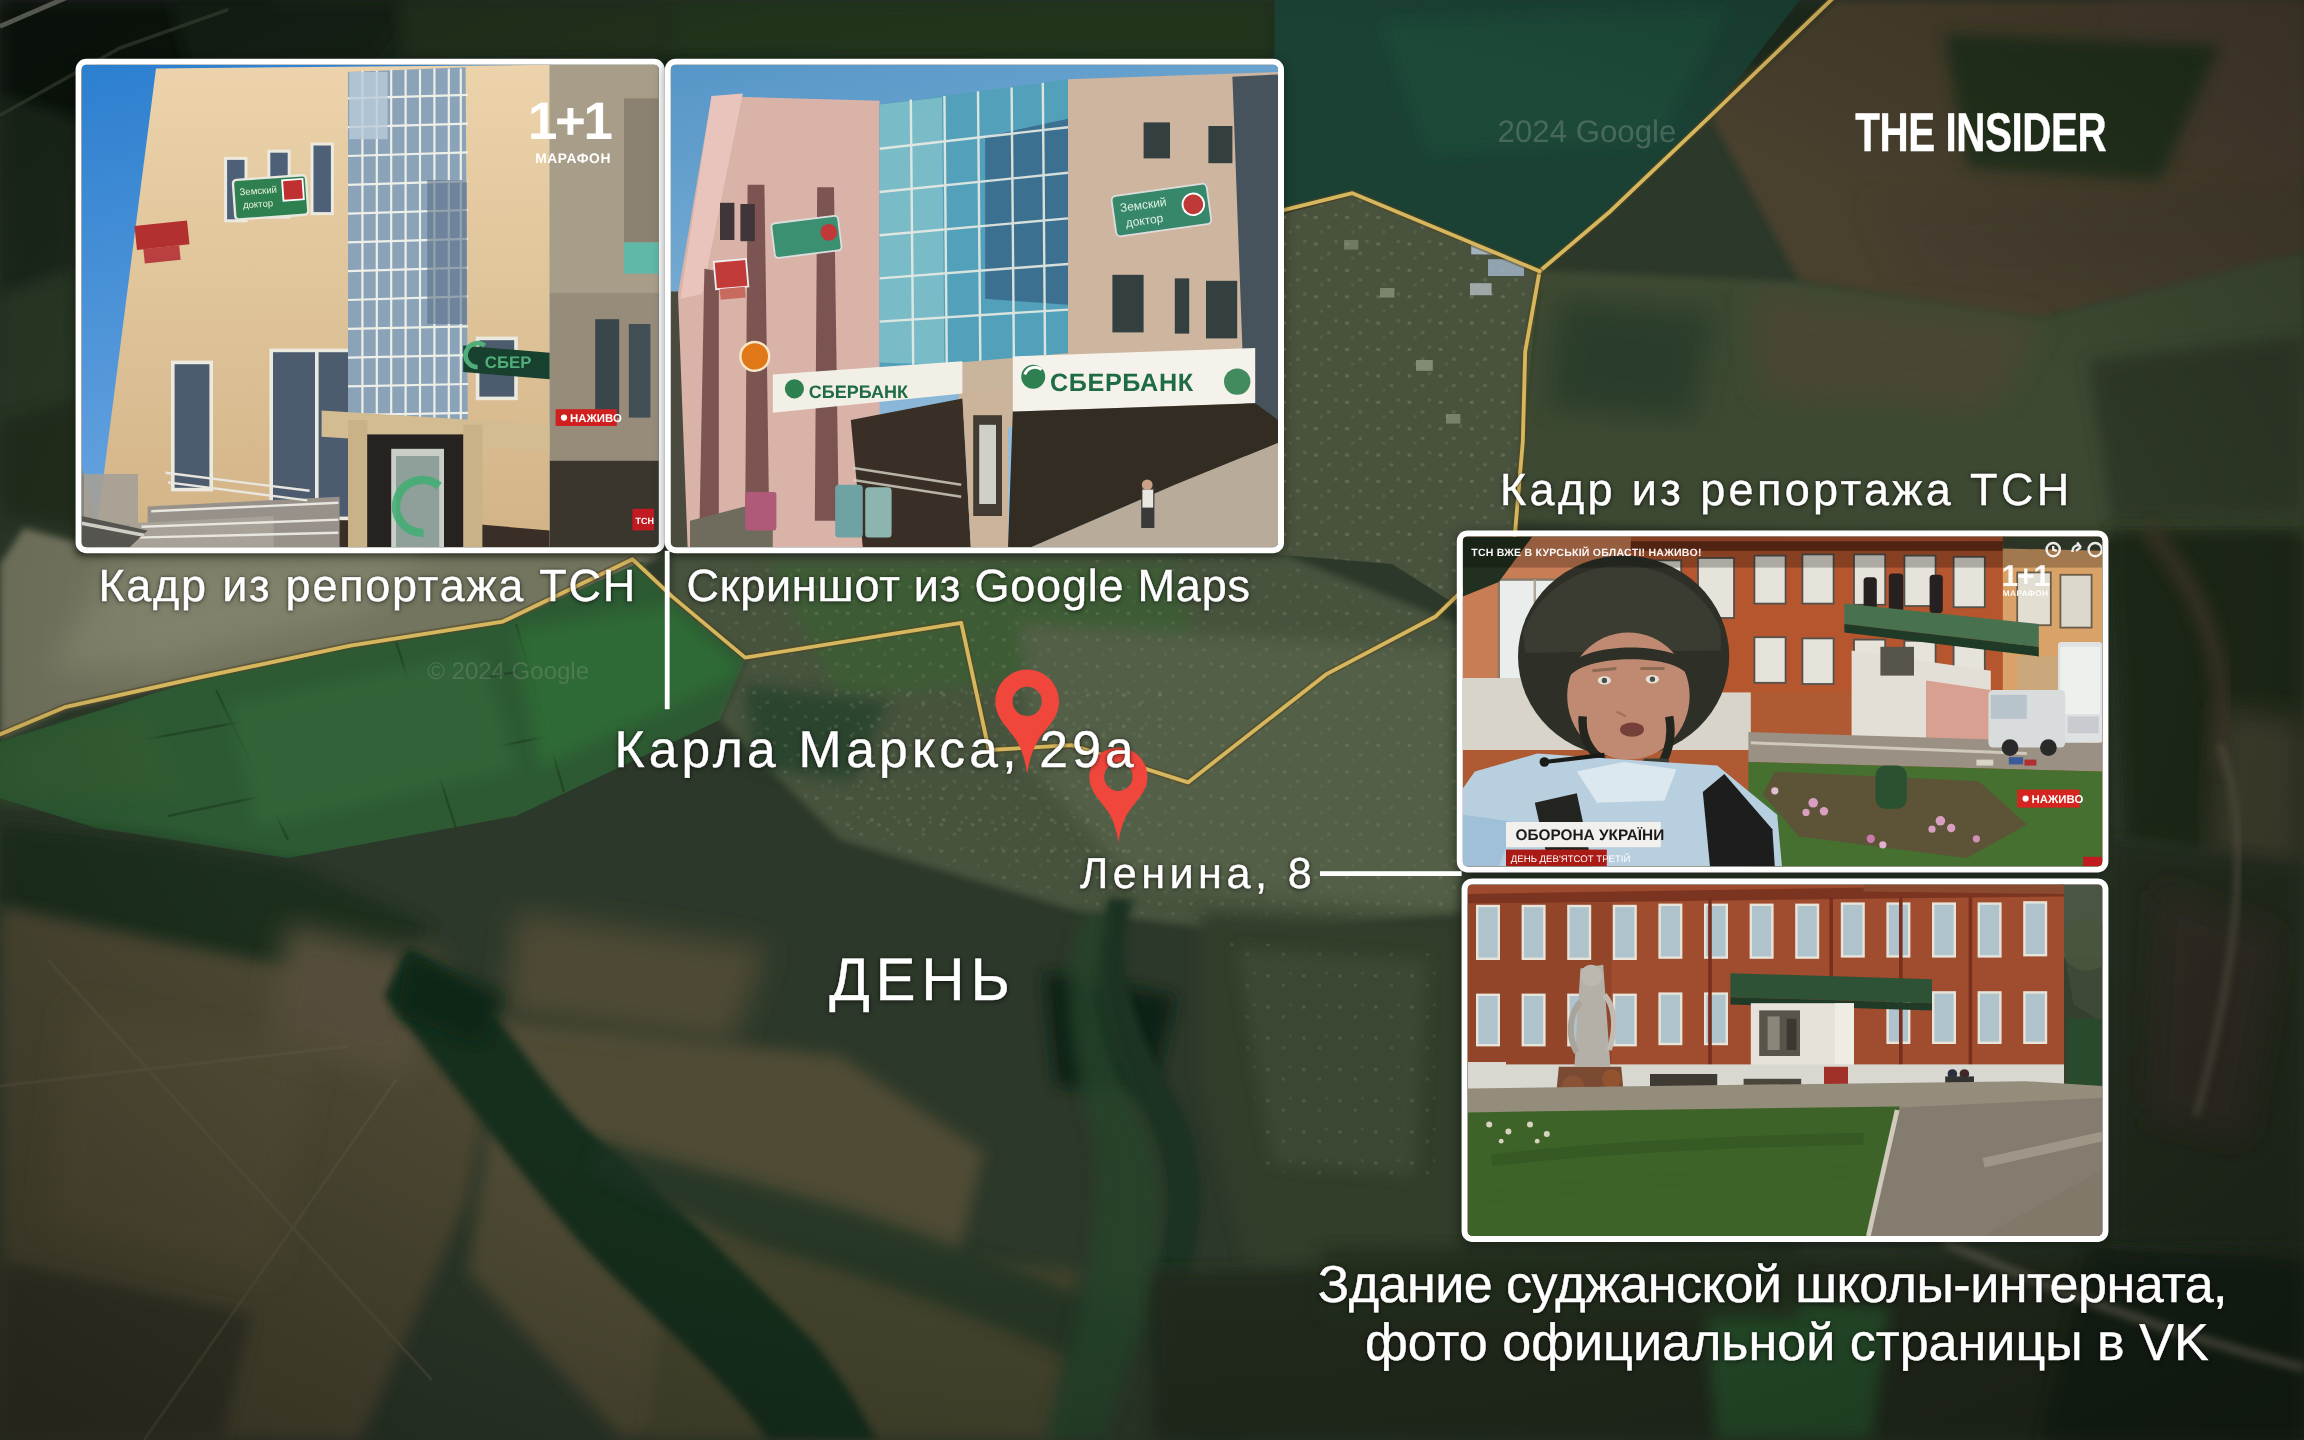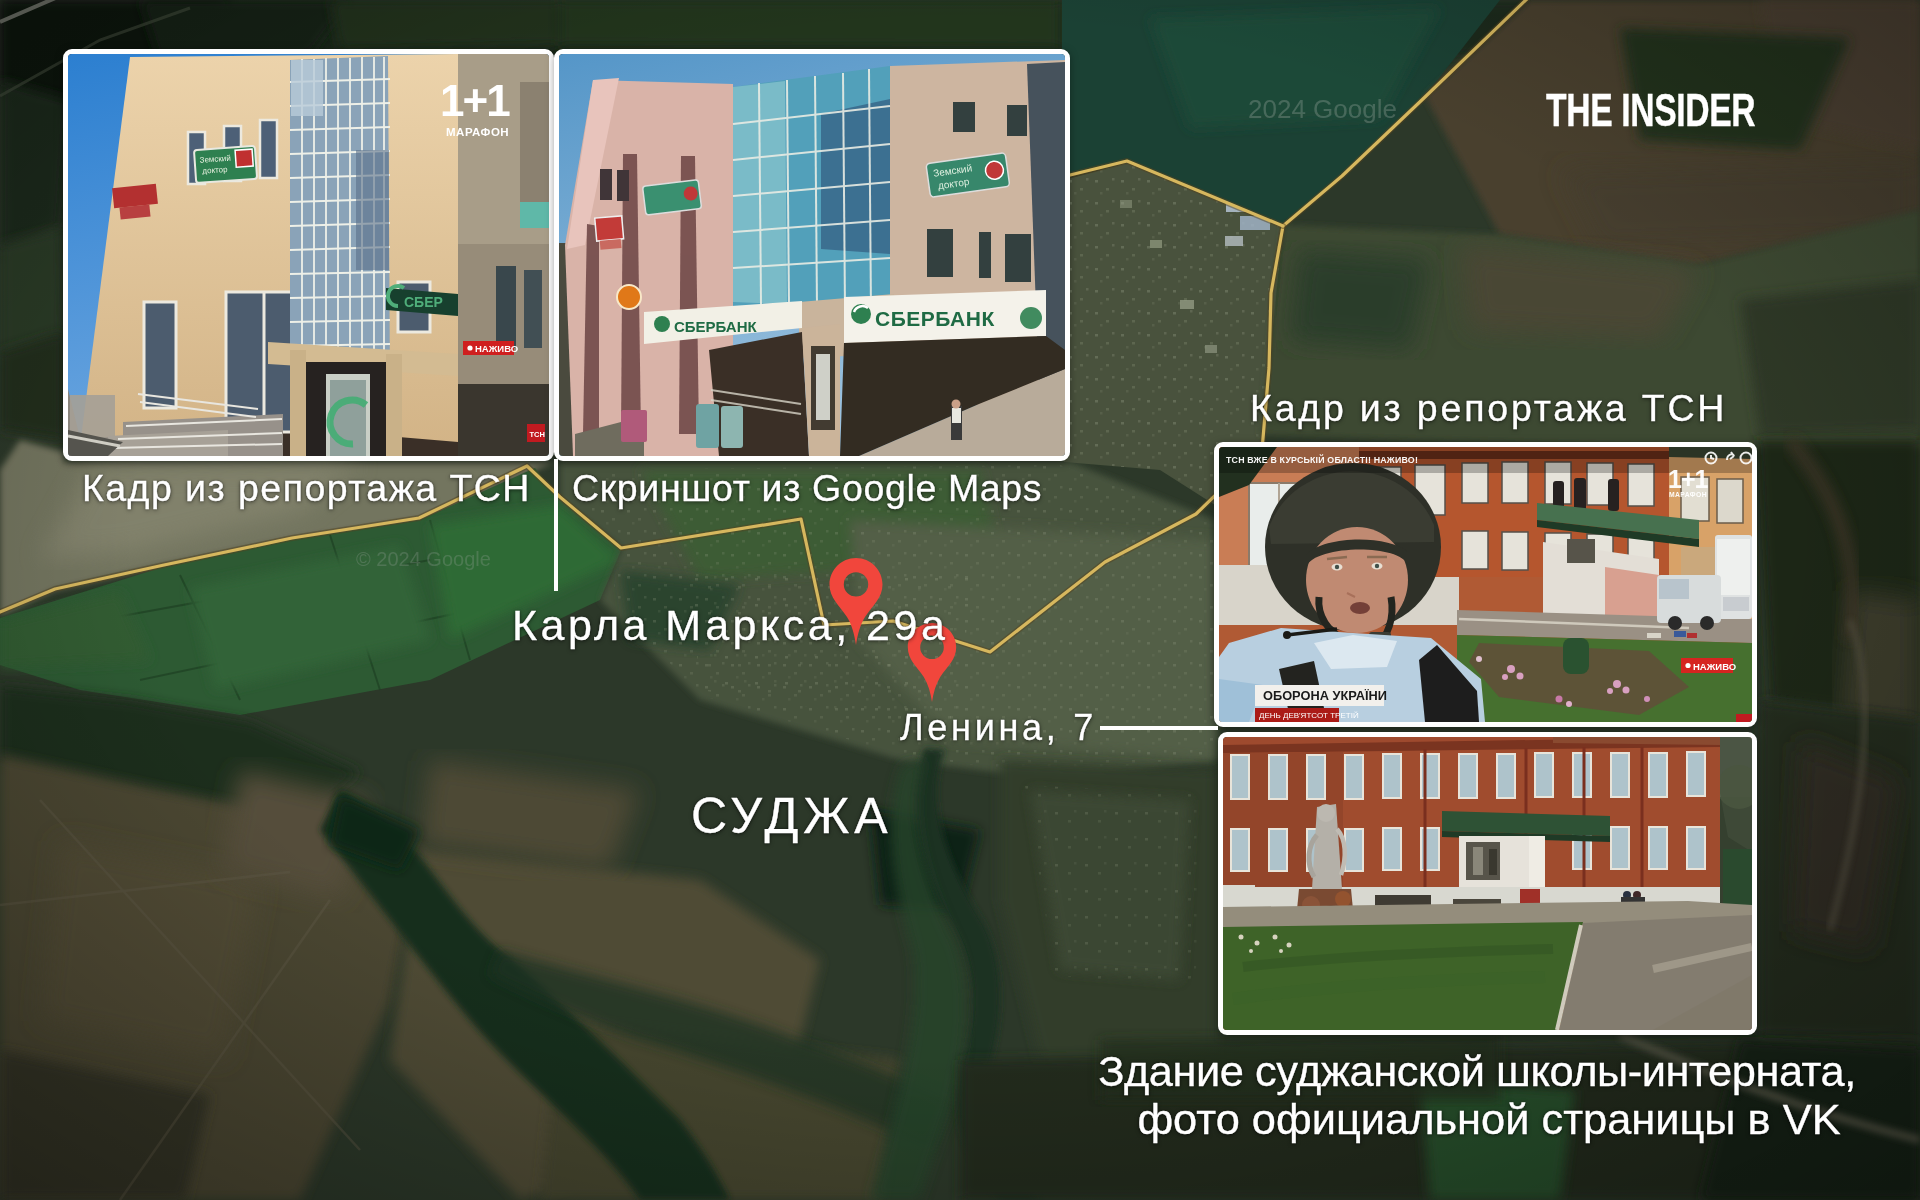--- a/index.html
+++ b/index.html
@@ -636,19 +636,19 @@
 <div class="lbl" style="left:1546px;top:87.5px;font-size:45.5px;font-weight:bold;line-height:1;letter-spacing:-0.5px;transform:scaleX(0.74);transform-origin:left top;text-shadow:none;">THE INSIDER</div>
 
 <div class="lbl" style="left:82px;top:470px;font-size:37.5px;line-height:1;letter-spacing:1.45px;">Кадр из репортажа ТСН</div>
 
 <div class="lbl" style="left:572px;top:470px;font-size:37.5px;line-height:1;letter-spacing:0.65px;">Скриншот из Google Maps</div>
 
 <div class="lbl" style="left:1250px;top:390px;font-size:37.5px;line-height:1;letter-spacing:2.8px;">Кадр из репортажа ТСН</div>
 
 <div class="lbl" style="left:464px;top:604px;font-size:43px;line-height:1;letter-spacing:3.5px;margin-left:48px;">Карла Маркса, 29а</div>
 
-<div class="lbl" style="left:900px;top:710px;font-size:36px;line-height:1;letter-spacing:3.7px;">Ленина, 7</div>
-
-<div class="lbl" style="left:691px;top:791px;font-size:50px;line-height:1;letter-spacing:4.8px;">СУДЖА</div>
+<div class="lbl" style="left:900px;top:710px;font-size:36px;line-height:1;letter-spacing:3.7px;">Ленина, 8</div>
+
+<div class="lbl" style="left:691px;top:791px;font-size:50px;line-height:1;letter-spacing:4.8px;">ДЕНЬ</div>
 
 <div class="lbl" style="left:877px;top:1050px;width:1200px;text-align:center;font-size:43.4px;line-height:1;letter-spacing:-0.45px;">Здание суджанской школы-интерната,</div>
 
 <div class="lbl" style="left:889px;top:1098px;width:1200px;text-align:center;font-size:43.4px;line-height:1;">фото официальной страницы в VK</div>
 
 </body></html>

